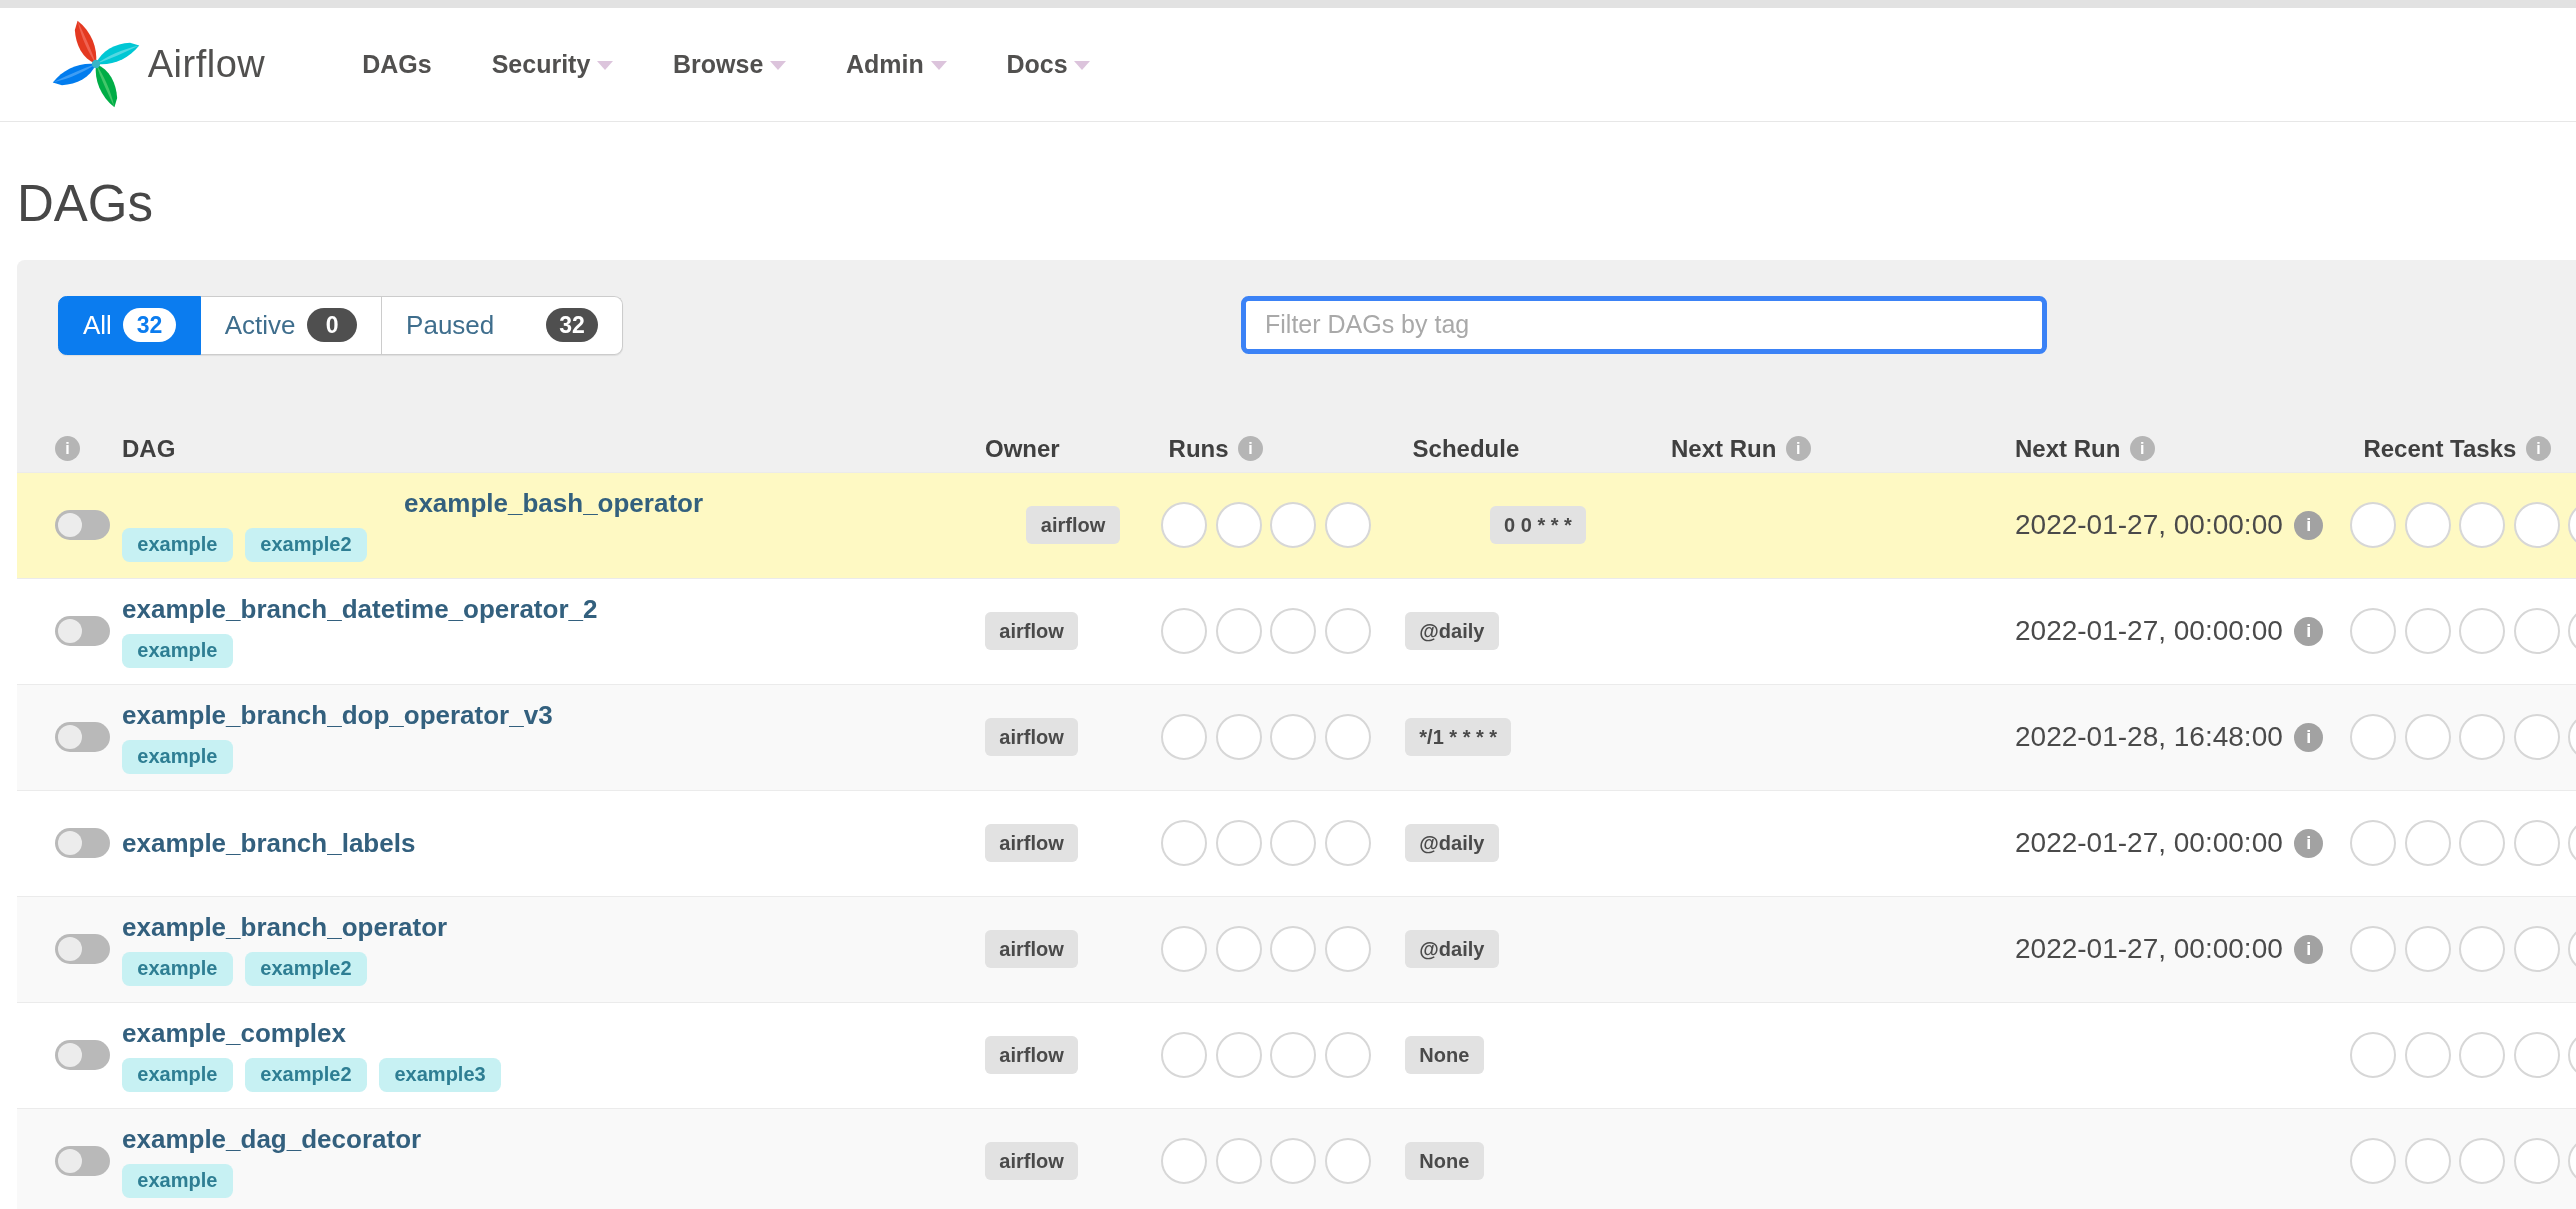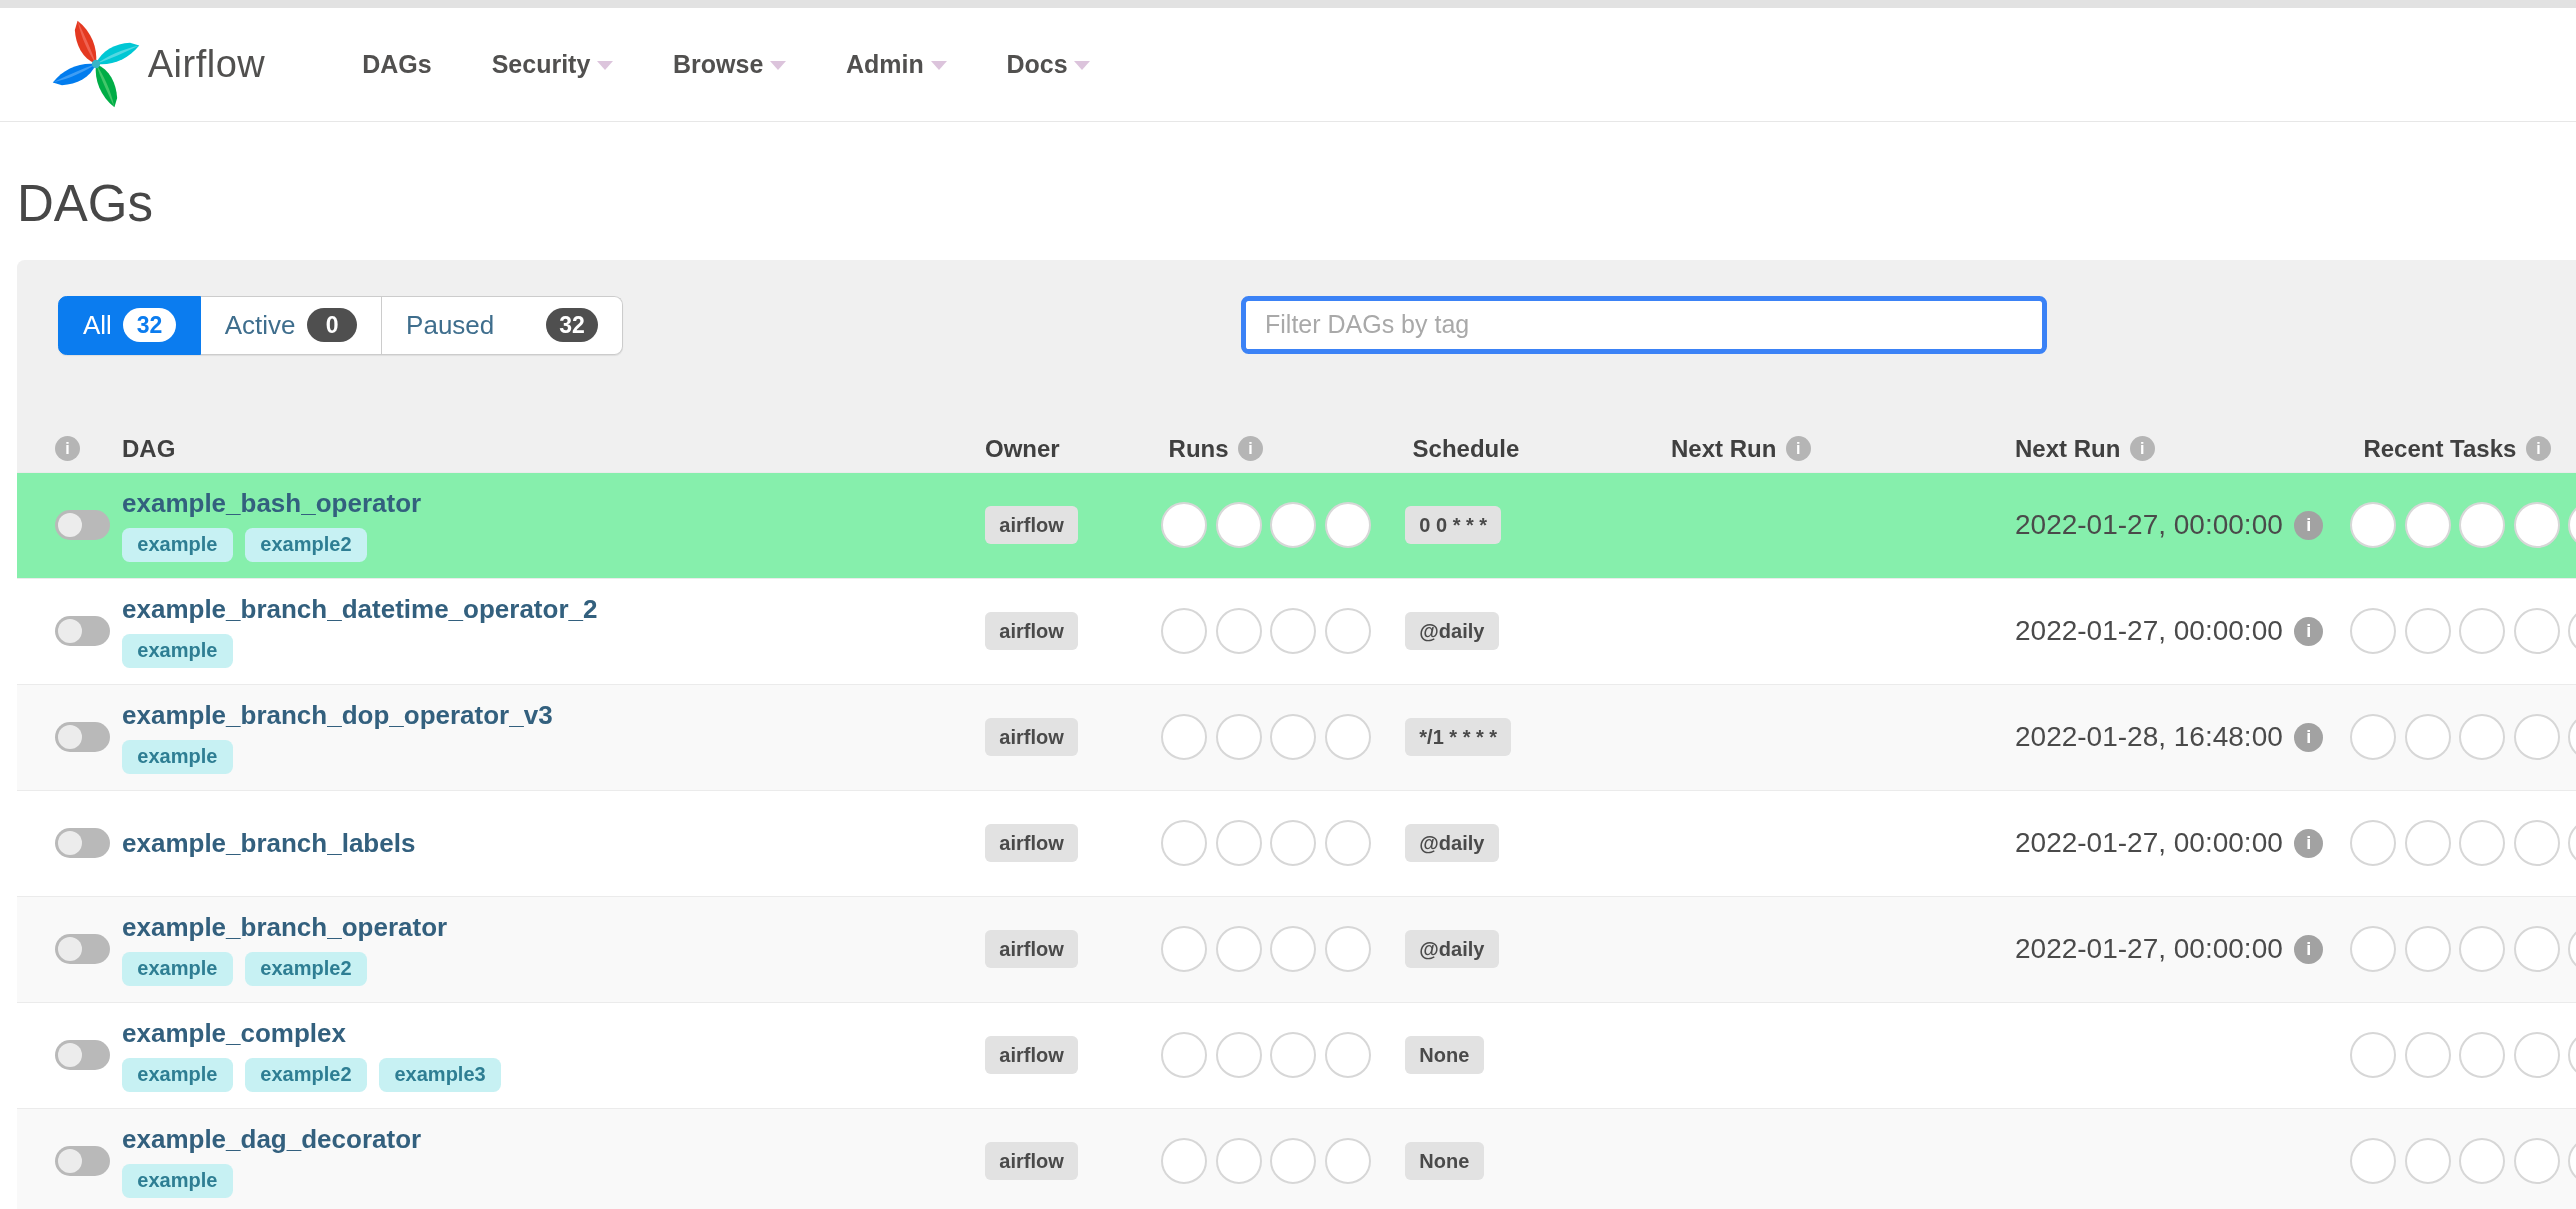--- a/index.html
+++ b/index.html
@@ -83,21 +83,21 @@
     display: inline-flex; align-items: center; justify-content: center;
     margin-left: 9.5px; cursor: pointer; flex: 0 0 auto; font-style: normal;
   }
   .th-toggle { padding-left: 38px; }
   .th-toggle .info-icon { margin-left: 0; }
   .th-runs, .th-schedule { padding-left: 7.6px; }
   .th-recent { padding-left: 13.4px; }
 
   .dag-row { min-height: 106px; border-top: 1px solid #ebebeb; background: #fff; }
   .dag-row:nth-child(even) { background: #f9f9f9; }
-  .dag-row.hovered { background: #86efac; }
+  .dag-row.hovered { background: #fef9c3; text-align: center; }
 
   .cell-toggle { padding-left: 38px; }
   .toggle {
     width: 55px; height: 30px; border-radius: 16px; background: #b9b9b9;
     position: relative; cursor: pointer;
   }
   .toggle-knob {
     position: absolute; left: 2.9px; top: 2.9px; width: 24px; height: 24px;
     border-radius: 50%; background: #ececec;
   }

